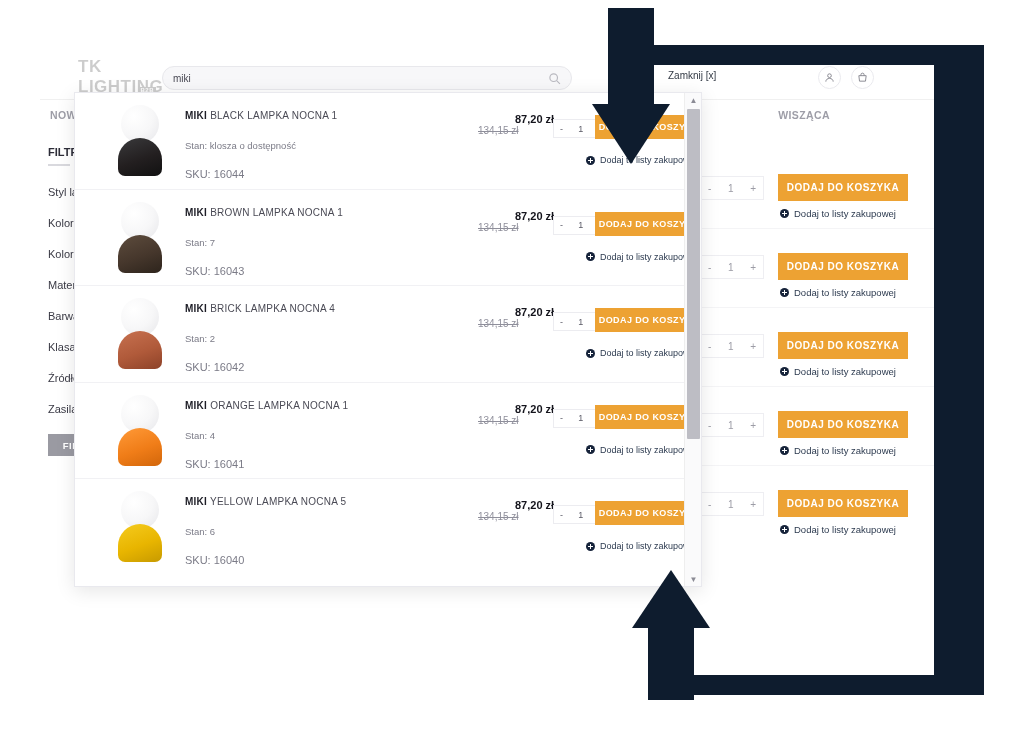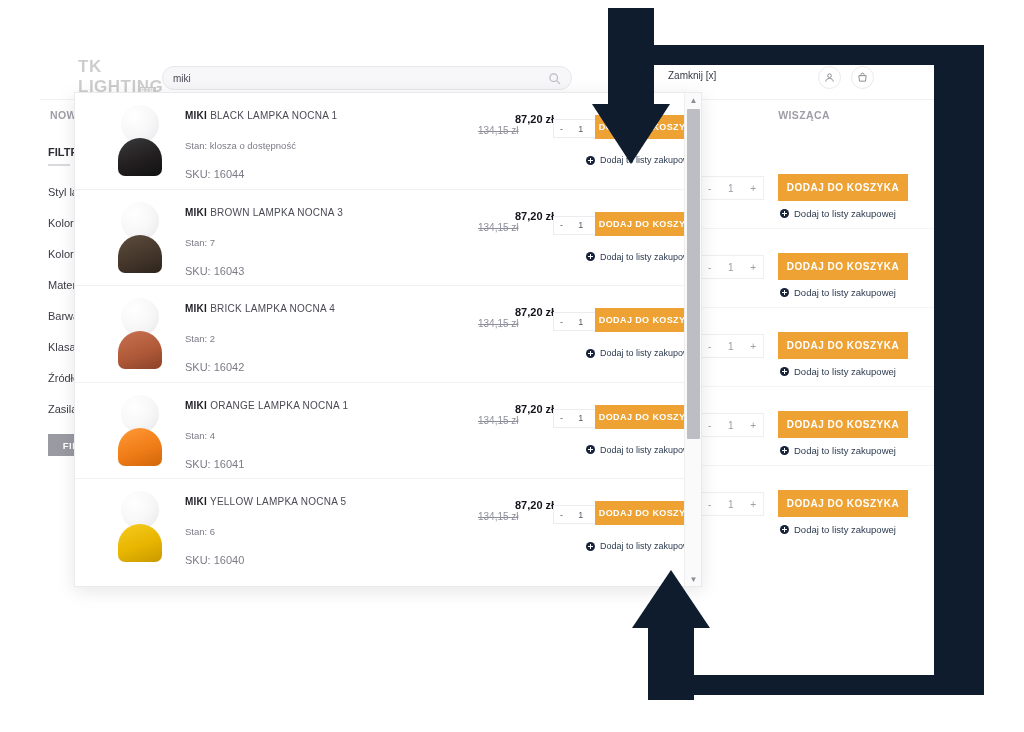--- a/index.html
+++ b/index.html
@@ -341,21 +341,21 @@
         </div>
       </div>
 
       <div class="ddrow">
         <div class="lamp">
           <div class="globe"></div>
           <div class="base" style="background:linear-gradient(160deg,#5d4c3d 0%,#46372c 55%,#2d241c 100%)"></div>
         </div>
         <div class="dd-name">
           <b>MIKI</b>
-          <span>BROWN LAMPKA NOCNA 3</span>
+          <span>BROWN LAMPKA NOCNA 1</span>
         </div>
         <div class="dd-sku">SKU: 16043</div>
         <div class="dd-stan">Stan: 7</div>
         <div class="dd-old">134,15 zł</div>
         <div class="dd-new">87,20 zł</div>
         <div class="dd-qty">
           <span>-</span>
           <span>1</span>
           <span>+</span>
         </div>

